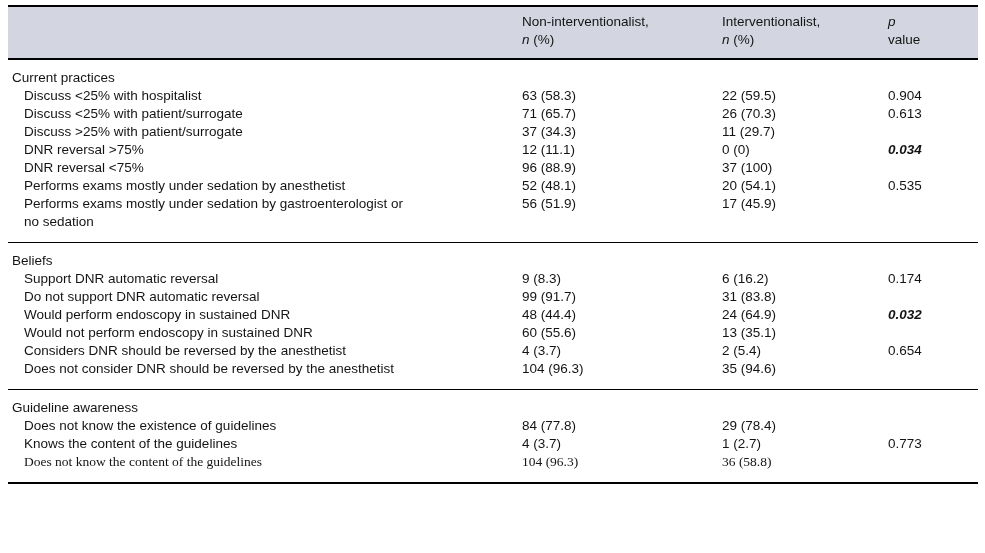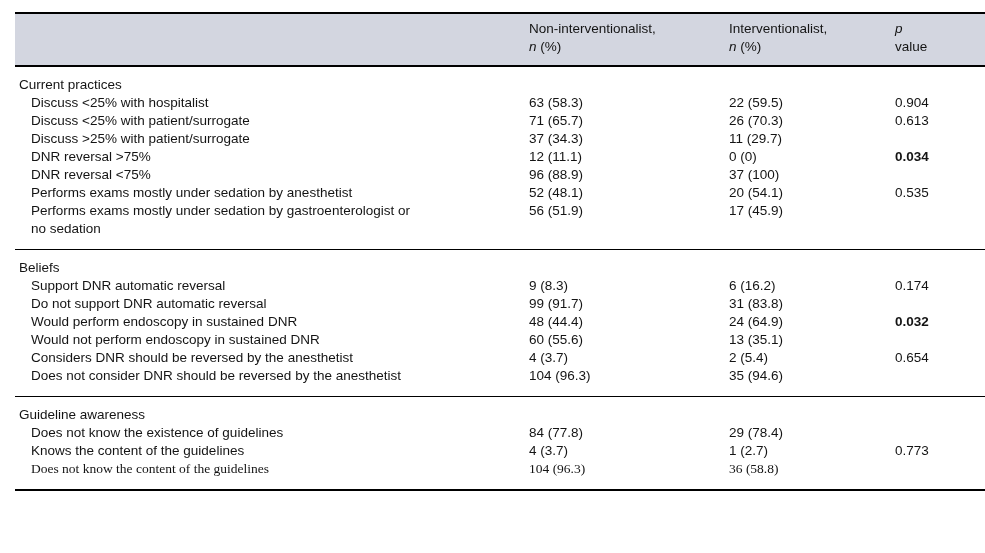--- a/index.html
+++ b/index.html
@@ -11,23 +11,22 @@
     width: 985px;
     height: 553px;
     position: relative;
     font-family: "Liberation Sans", sans-serif;
     color: #141414;
     overflow: hidden;
   }
   .table-wrap {
     position: absolute;
     left: 8px;
-    top: 12px;
+    top: 5px;
     width: 970px;
-    margin-left: 7px;
   }
   table {
     border-collapse: collapse;
     table-layout: fixed;
     width: 970px;
     font-size: 13.5px;
     line-height: 18px;
     color: #141414;
   }
   col.c1 { width: 514px; }
@@ -55,21 +54,21 @@
   tr.section-row td {
     border-top: 1px solid #000;
     padding: 9px 0 0 4px;
   }
   td.label-cell {
     padding-left: 16px;
     white-space: pre-line;
   }
   tr.sec-end td { padding-bottom: 11px; }
   tbody tr.final-row td { border-bottom: 2px solid #000; font-family: Liberation Serif, serif; }
-  td.p-em { font-weight: bold; }
+  td.p-em { font-weight: bold; font-style: italic; }
 </style>
 </head>
 <body>
 
 <div class="table-wrap">
   <table>
     <colgroup>
       <col class="c1">
         <col class="c2">
         <col class="c3">

